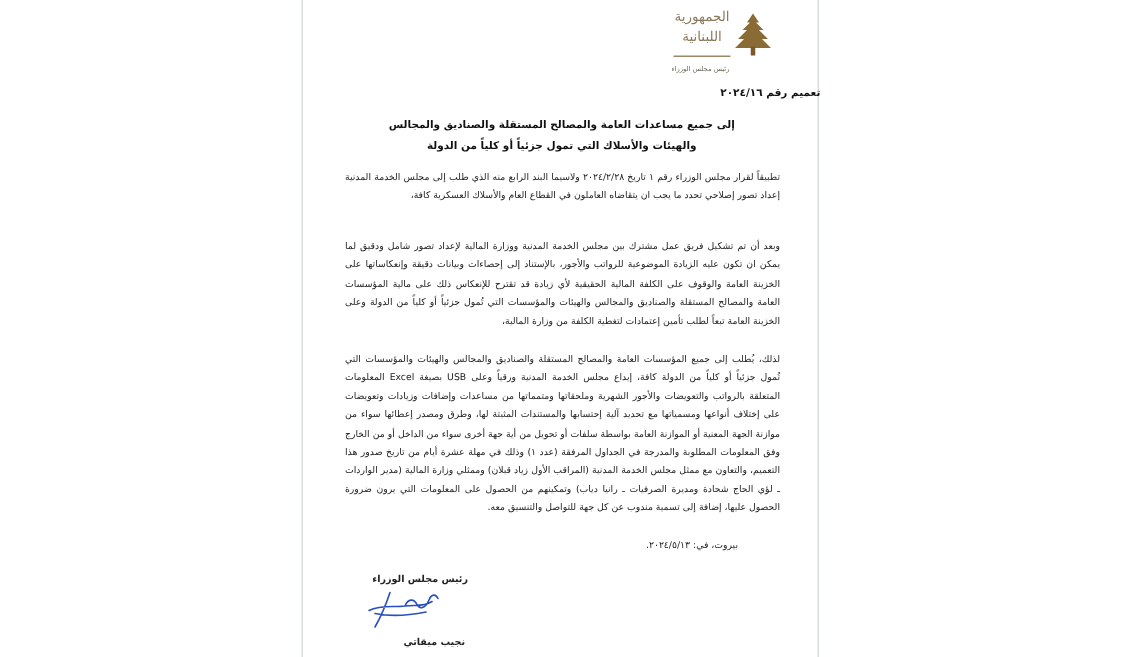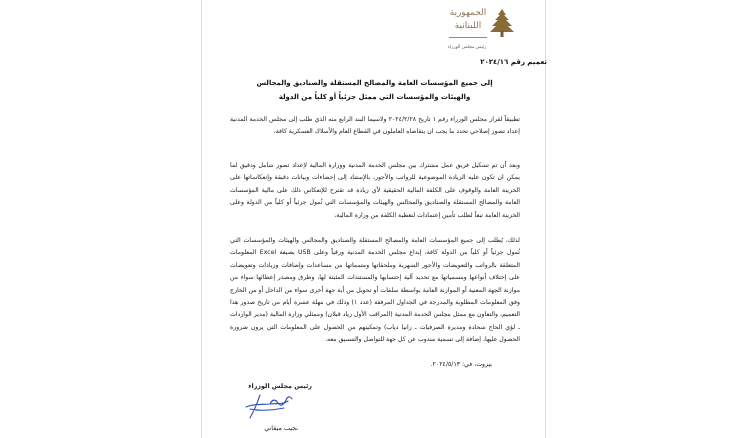--- a/index.html
+++ b/index.html
@@ -59,44 +59,44 @@
     }
     .sig-block {
       position: absolute; left: 30px; top: 382px; width: 100px; height: 56px;
     }
     .sig-title {
       position: absolute; right: 20px; top: 0; direction: rtl; color: #222;
       font-size: 6.4px; font-weight: bold; white-space: nowrap;
     }
     .sig-svg { position: absolute; left: 8px; top: 9px; width: 60px; height: 28px; }
     .sig-name {
-      position: absolute; right: 34px; top: 42px; direction: rtl; color: #222;
-      font-size: 6.4px; font-weight: normal; white-space: nowrap;
+      position: absolute; right: 22px; top: 42px; direction: rtl; color: #222;
+      font-size: 6.4px; font-weight: bold; white-space: nowrap;
     }
   </style>
 </head>
 <body>
 
 <div class="page">
 
   <div class="letterhead">
     <div class="lh-text">الجمهورية اللبنانية</div>
     <div class="lh-rule"></div>
     <div class="lh-sub">رئيس مجلس الوزراء</div>
     <svg class="cedar" viewBox="0 0 26 30">
       <polygon points="13,1 17,7 15,7 20,12 17,12 23,18 19,18 25,24 1,24 7,18 3,18 9,12 6,12 11,7 9,7" fill="#8a6a35"></polygon>
       <rect x="11.5" y="23" width="3" height="6" fill="#7a5a2a"></rect>
     </svg>
   </div>
 
   <div class="circular-no">تعميم رقم ٢٠٢٤/١٦</div>
 
   <div class="recipient">
-    <div>إلى جميع المؤسسات العامة والمصالح المستقلة والصناديق والمجالس</div>
-    <div>والهيئات والمؤسسات التي ممثل جزئياً أو كلياً من الدولة</div>
+    <div>إلى جميع مساعدات العامة والمصالح المستقلة والصناديق والمجالس</div>
+    <div>والهيئات والأسلاك التي تمول جزئياً أو كلياً من الدولة</div>
   </div>
 
   <p class="body-text p1" style="margin:0">تطبيقاً لقرار مجلس الوزراء رقم ١ تاريخ ٢٠٢٤/٢/٢٨ ولاسيما البند الرابع منه الذي طلب إلى مجلس الخدمة المدنية إعداد تصور إصلاحي تحدد ما يجب ان يتقاضاه العاملون في القطاع العام والأسلاك العسكرية كافة،</p>
   <p class="body-text p2" style="margin:0">وبعد أن تم تشكيل فريق عمل مشترك بين مجلس الخدمة المدنية ووزارة المالية لإعداد تصور شامل ودقيق لما يمكن ان تكون عليه الزيادة الموضوعية للرواتب والأجور، بالإستناد إلى إحصاءات وبيانات دقيقة وإنعكاساتها على الخزينة العامة والوقوف على الكلفة المالية الحقيقية لأي زيادة قد تقترح للإنعكاس ذلك على مالية المؤسسات العامة والمصالح المستقلة والصناديق والمجالس والهيئات والمؤسسات التي تُمول جزئياً أو كلياً من الدولة وعلى الخزينة العامة تبعاً لطلب تأمين إعتمادات لتغطية الكلفة من وزارة المالية،</p>
   <p class="body-text p3" style="margin:0">لذلك، يُطلب إلى جميع المؤسسات العامة والمصالح المستقلة والصناديق والمجالس والهيئات والمؤسسات التي تُمول جزئياً أو كلياً من الدولة كافة، إيداع مجلس الخدمة المدنية ورقياً وعلى USB بصيغة Excel المعلومات المتعلقة بالرواتب والتعويضات والأجور الشهرية وملحقاتها ومتمماتها من مساعدات وإضافات وزيادات وتعويضات على إختلاف أنواعها ومسمياتها مع تحديد آلية إحتسابها والمستندات المثبتة لها، وطرق ومصدر إعطائها سواء من موازنة الجهة المعنية أو الموازنة العامة بواسطة سلفات أو تحويل من أية جهة أخرى سواء من الداخل أو من الخارج وفق المعلومات المطلوبة والمدرجة في الجداول المرفقة (عدد ١) وذلك في مهلة عشرة أيام من تاريخ صدور هذا التعميم، والتعاون مع ممثل مجلس الخدمة المدنية (المراقب الأول زياد قبلان) وممثلي وزارة المالية (مدير الواردات ـ لؤي الحاج شحادة ومديرة الصرفيات ـ رانيا دياب) وتمكينهم من الحصول على المعلومات التي يرون ضرورة الحصول عليها، إضافة إلى تسمية مندوب عن كل جهة للتواصل والتنسيق معه.</p>
 
   <div class="date-line">بيروت، في: ٢٠٢٤/٥/١٣.</div>
 
   <div class="sig-block">
     <div class="sig-title">رئيس مجلس الوزراء</div>

